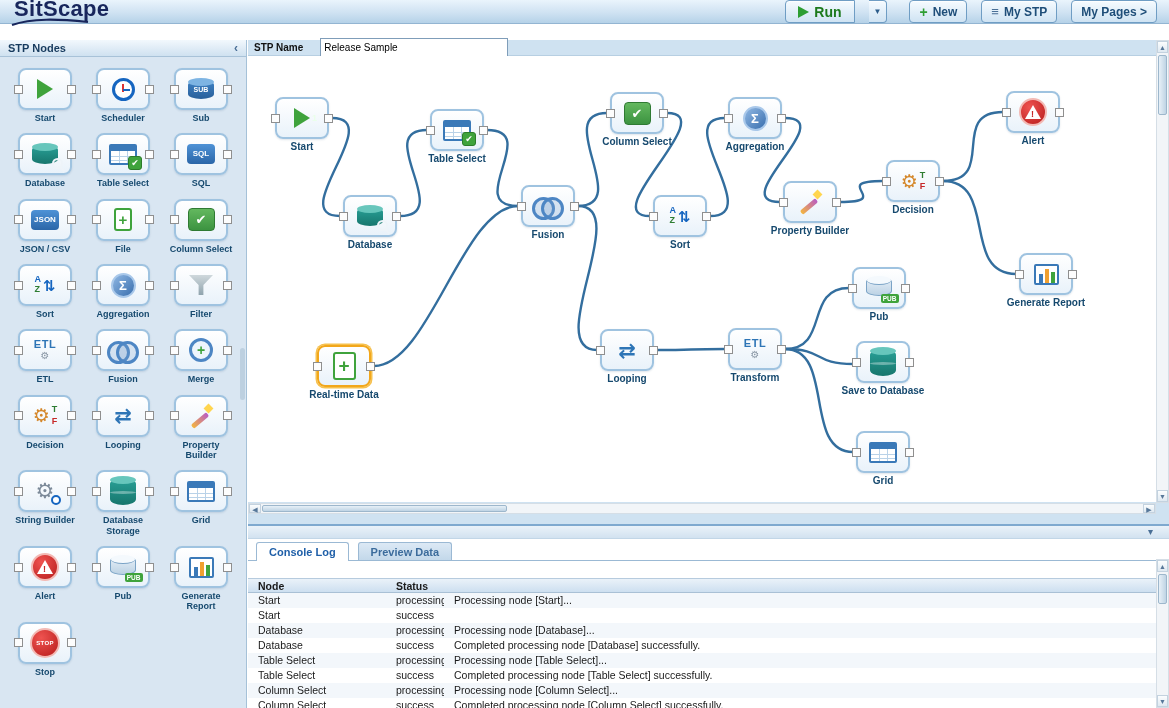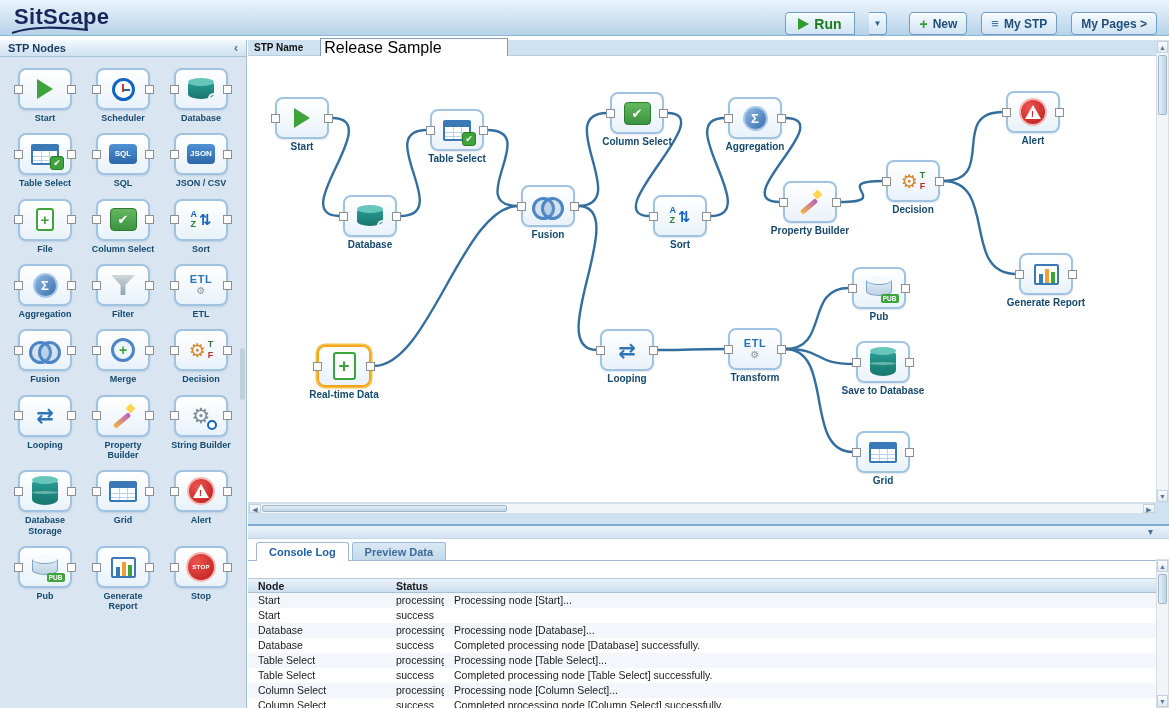--- a/index.html
+++ b/index.html
@@ -1,22 +1,22 @@
 <!DOCTYPE html>
 <html><head>
 <meta charset="utf-8">
 <style>
   *{box-sizing:border-box;margin:0;padding:0}
   html,body{width:1169px;height:708px;overflow:hidden;font-family:"Liberation Sans","DejaVu Sans",sans-serif}
   #app{position:relative;width:1169px;height:708px;background:#fff;overflow:hidden}
 
   
-  #header{position:absolute;left:0;top:0;width:1169px;height:36px;
+  #header{position:absolute;left:0;top:0;width:1169px;height:24px;
     background:linear-gradient(#eaf4fc 0%,#cfe2f2 55%,#b5d2e8 100%);
-    border-bottom:1px solid #93b5d2;display:flex;align-items:flex-end}
+    border-bottom:1px solid #93b5d2;display:flex;align-items:center}
   .logo{position:relative;margin-left:14px;font-weight:bold;font-size:22px;color:#18265c;letter-spacing:.3px;padding-bottom:5px}
   .logo-swoosh{position:absolute;left:-4px;bottom:0}
   .hspacer{flex:1}
   .hbtn{height:23px;display:inline-flex;align-items:center;gap:5px;padding:0 9px;border:1px solid #6f9dc4;border-radius:4px;
     background:linear-gradient(#f6fbff,#cfe3f3);font-weight:bold;font-size:12px;color:#1f4e79;cursor:pointer;
     box-shadow:inset 0 1px 0 rgba(255,255,255,.8)}
   .run-group{display:flex;margin-right:22px}
   .run-main{border-radius:4px 0 0 4px;font-size:14px;color:#1d7a1d;padding:0 12px}
   .run-dd{border-radius:0 4px 4px 0;border-left:none;padding:0 5px;font-size:8px;color:#2a5b8a}
   .play-ic{width:0;height:0;border-left:11px solid #2e9e33;border-top:6px solid transparent;border-bottom:6px solid transparent}
@@ -119,21 +119,21 @@
       linear-gradient(#f0a030,#f0a030) 9px 100%/4px 14px no-repeat,
       linear-gradient(#3fa33c,#3fa33c) 15px 100%/4px 11px no-repeat,#fff}
   .ic-stop{width:30px;height:30px;border-radius:50%;background:radial-gradient(circle at 35% 30%,#ef5350,#b71c1c);
     border:2px solid #f3b9b4;color:#fff;font-weight:bold;font-size:6px;line-height:26px;text-align:center;letter-spacing:.3px}
 
   
   #main{position:absolute;left:248px;top:40px;width:921px;height:668px;background:#cfe2f1}
   #stpbar{position:absolute;left:0;top:0;width:908px;height:16px;background:#cfe2f1;display:flex;align-items:center;
     border-bottom:1px solid #b7cfe2}
   #stpbar label{font-size:10px;font-weight:bold;color:#111;margin:0 17px 0 6px}
-  #stp-name-input{width:188px;height:20px;border:1px solid #7f9db9;font-size:16px;padding:0 3px;
+  #stp-name-input{width:188px;height:20px;border:1px solid #7f9db9;font-size:10px;padding:0 3px;
     font-family:"Liberation Sans","DejaVu Sans",sans-serif}
   #canvas{position:absolute;left:0;top:16px;width:908px;height:446px;background:#fff;overflow:hidden}
   .wires{position:absolute;left:0;top:0}
   .wire{fill:none;stroke:#336e9e;stroke-width:2.4;stroke-linecap:round}
   .cnode{position:absolute;width:54px;cursor:pointer}
   .cnode .clabel{position:absolute;top:44px;left:50%;transform:translateX(-50%);white-space:nowrap;
     font-size:10px;font-weight:bold;color:#16496e}
   .cnode.selected .nodebox{border-color:#f2a71b;box-shadow:0 0 0 1.5px #f6c14e}
 
   
@@ -150,21 +150,21 @@
   #cv-vscroll{right:0;top:0;width:13px;height:463px}
   #cv-hscroll{left:0;top:463px;width:908px;height:11px}
   #co-vscroll{right:0;top:33px;width:13px;height:149px}
 
   
   #console{position:absolute;left:0;top:484px;width:921px;height:184px;background:#fff;border-top:2px solid #7fa9cf}
   #co-strip{position:absolute;left:0;top:0;width:100%;height:13px;background:linear-gradient(#eaf2f9,#d2e2f0);
     border-bottom:1px solid #c2d6e7}
   #co-collapse{position:absolute;right:16px;top:0;font-size:10px;line-height:12px;color:#4a6f96;cursor:pointer}
   #tabs-row{position:absolute;left:0;top:15px;width:100%;height:20px;border-bottom:1px solid #9bb9d4;
-    padding-left:8px;display:flex;gap:3px;align-items:flex-end}
+    padding-left:8px;display:flex;gap:9px;align-items:flex-end}
   .tab{padding:3px 12px 2px;font-size:11px;font-weight:bold;color:#3c6c9c;border:1px solid #9bb9d4;border-bottom:none;
     border-radius:3px 3px 0 0;background:linear-gradient(#dce9f5,#c3d8ea);cursor:pointer}
   .tab.active{background:#fff;color:#1f5fa8;position:relative;margin-bottom:-1px;padding-bottom:3px}
   #log-table{position:absolute;left:0;top:52px;width:908px;bottom:0;overflow:hidden}
   .lrow{display:grid;grid-template-columns:138px 58px 1fr;height:15px;line-height:15px;font-size:10.5px;color:#1a1a1a}
   .lrow span{padding-left:10px;white-space:nowrap;overflow:hidden}
   .lrow:nth-child(odd){background:#fff}
   .lrow:nth-child(even){background:#f3f7fb}
   .lhead{background:linear-gradient(#eaf2f9,#cddff0)!important;border-top:1px solid #b6cbde;border-bottom:1px solid #a9c0d5;
     font-weight:bold;height:15px}
@@ -215,20 +215,28 @@
         <div class="nodebox">
             <span class="ic-play"></span>
           </div>
         <div class="plabel">Start</div>
       </div>
       <div class="pitem">
         <div class="nodebox">
             <span class="ic-clock"></span>
           </div>
         <div class="plabel">Scheduler</div>
+      </div>
+      <div class="pitem">
+        <div class="nodebox">
+            <span class="cyl cyl-blue">
+              <i class="cyl-txt">SUB</i>
+            </span>
+          </div>
+        <div class="plabel">Sub</div>
       </div>
       <div class="pitem">
         <div class="nodebox">
             <span class="cyl cyl-teal">
               <i class="mag"></i>
             </span>
           </div>
         <div class="plabel">Database</div>
       </div>
       <div class="pitem">

